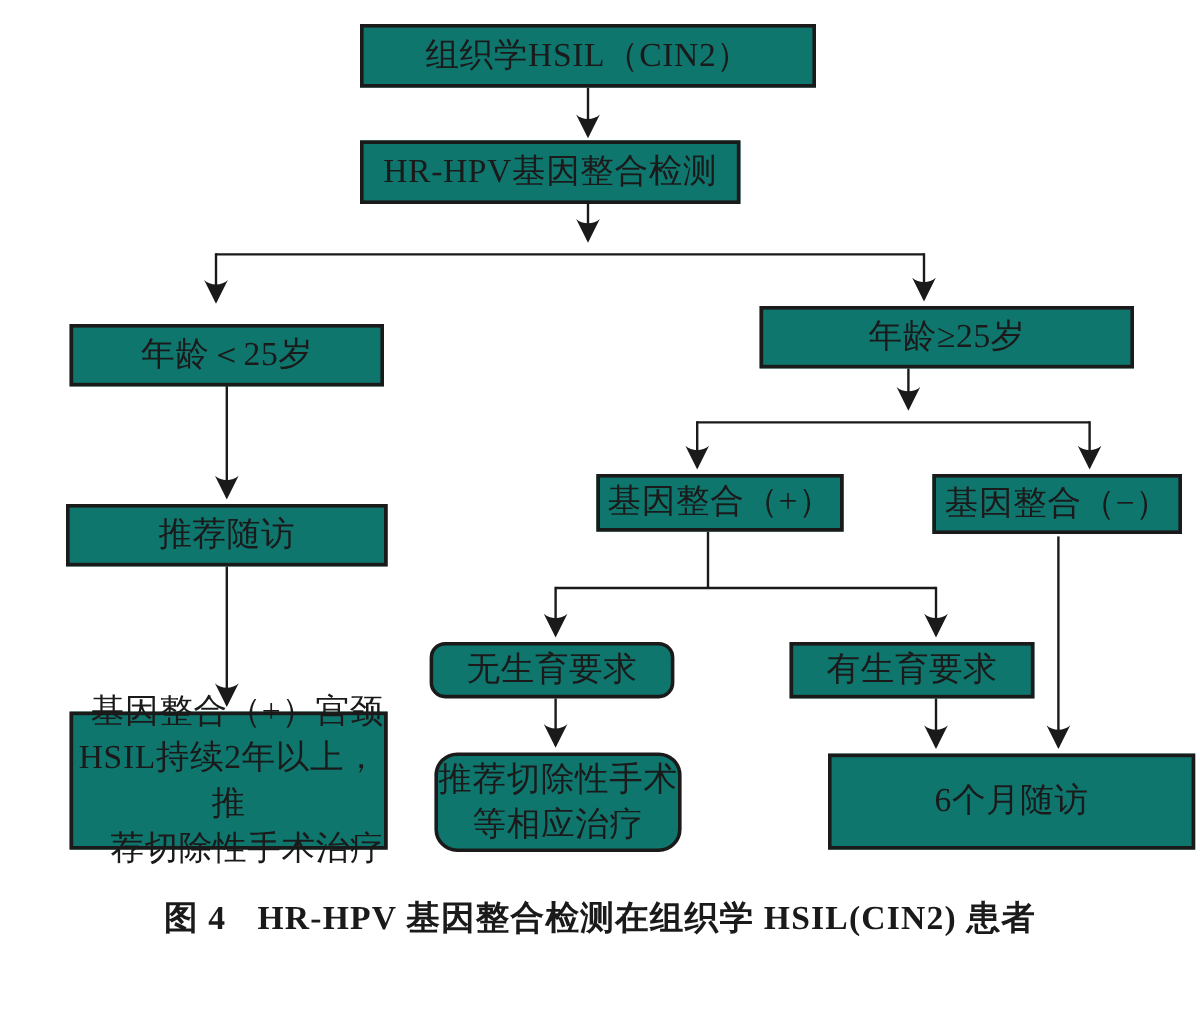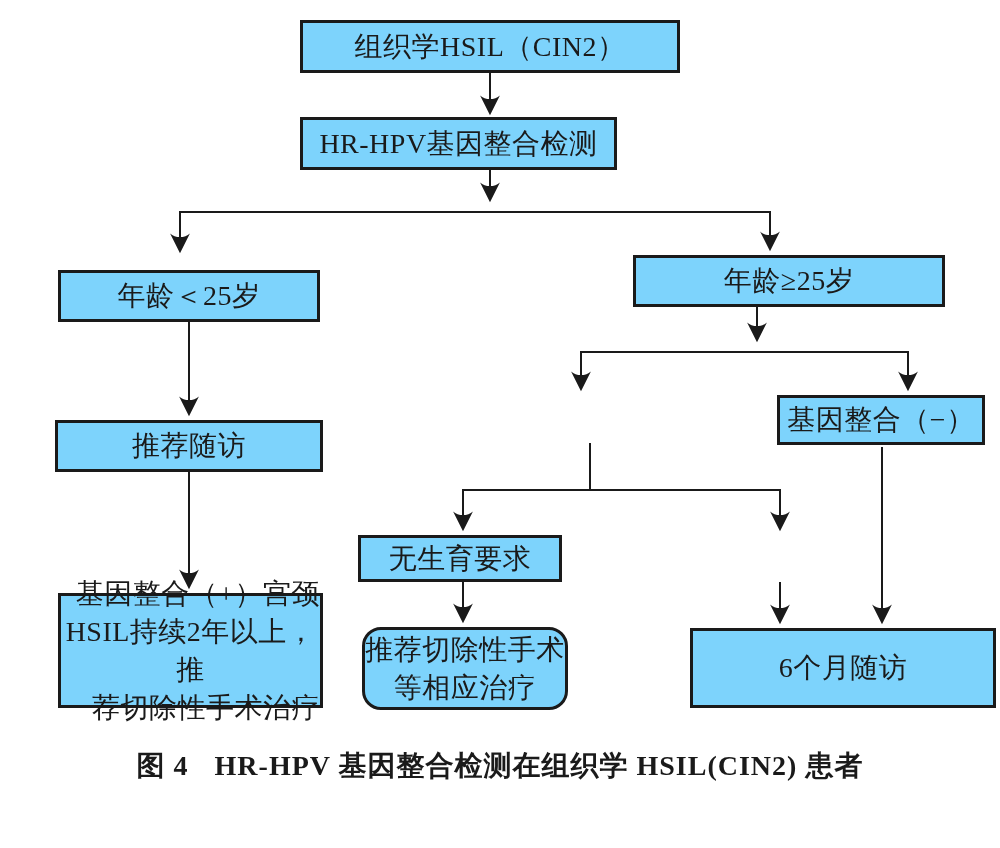--- a/index.html
+++ b/index.html
@@ -19,21 +19,21 @@
   .connectors {
     position: absolute;
     left: 0;
     top: 0;
     width: 1000px;
     height: 848px;
   }
   .node {
     position: absolute;
     box-sizing: border-box;
-    background: #7dd3fc;
+    background: #0f766e;
     border: 3px solid #1a1a1a;
     display: flex;
     flex-direction: column;
     align-items: center;
     justify-content: center;
     text-align: center;
     font-size: 28px;
     line-height: 38px;
     letter-spacing: 0.5px;
   }
@@ -89,25 +89,27 @@
   <div class="node" style="left:300px; top:20px;  width:380px; height:53px;">组织学HSIL（CIN2）</div>
 
   <div class="node" style="left:300px; top:117px; width:317px; height:53px;">HR-HPV基因整合检测</div>
 
   <div class="node" style="left:58px;  top:258px; width:262px; height:52px;margin-top:12px;">年龄＜25岁</div>
 
   <div class="node" style="left:633px; top:255px; width:312px; height:52px;">年龄≥25岁</div>
 
   <div class="node" style="left:55px;  top:420px; width:268px; height:52px;">推荐随访</div>
 
+  <div class="node" style="left:497px; top:395px; width:206px; height:48px;">基因整合（+）</div>
 
   <div class="node" style="left:777px; top:395px; width:208px; height:50px;">基因整合（−）</div>
 
-  <div class="node" style="left:358px; top:535px; width:204px; height:47px;">无生育要求</div>
+  <div class="node" style="left:358px; top:535px; width:204px; height:47px;border-radius:13px;">无生育要求</div>
 
+  <div class="node" style="left:658px; top:535px; width:204px; height:47px;">有生育要求</div>
 
   <div class="node" style="left:58px;  top:593px; width:265px; height:115px;align-items:flex-end;">
     <span>基因整合（+）宫颈</span>
     <span>HSIL持续2年以上，推</span>
     <span>荐切除性手术治疗</span>
   </div>
 
   <div class="node" style="left:362px; top:627px; width:206px; height:83px;border-radius:19px;">
     <span>推荐切除性手术</span>
     <span>等相应治疗</span>

